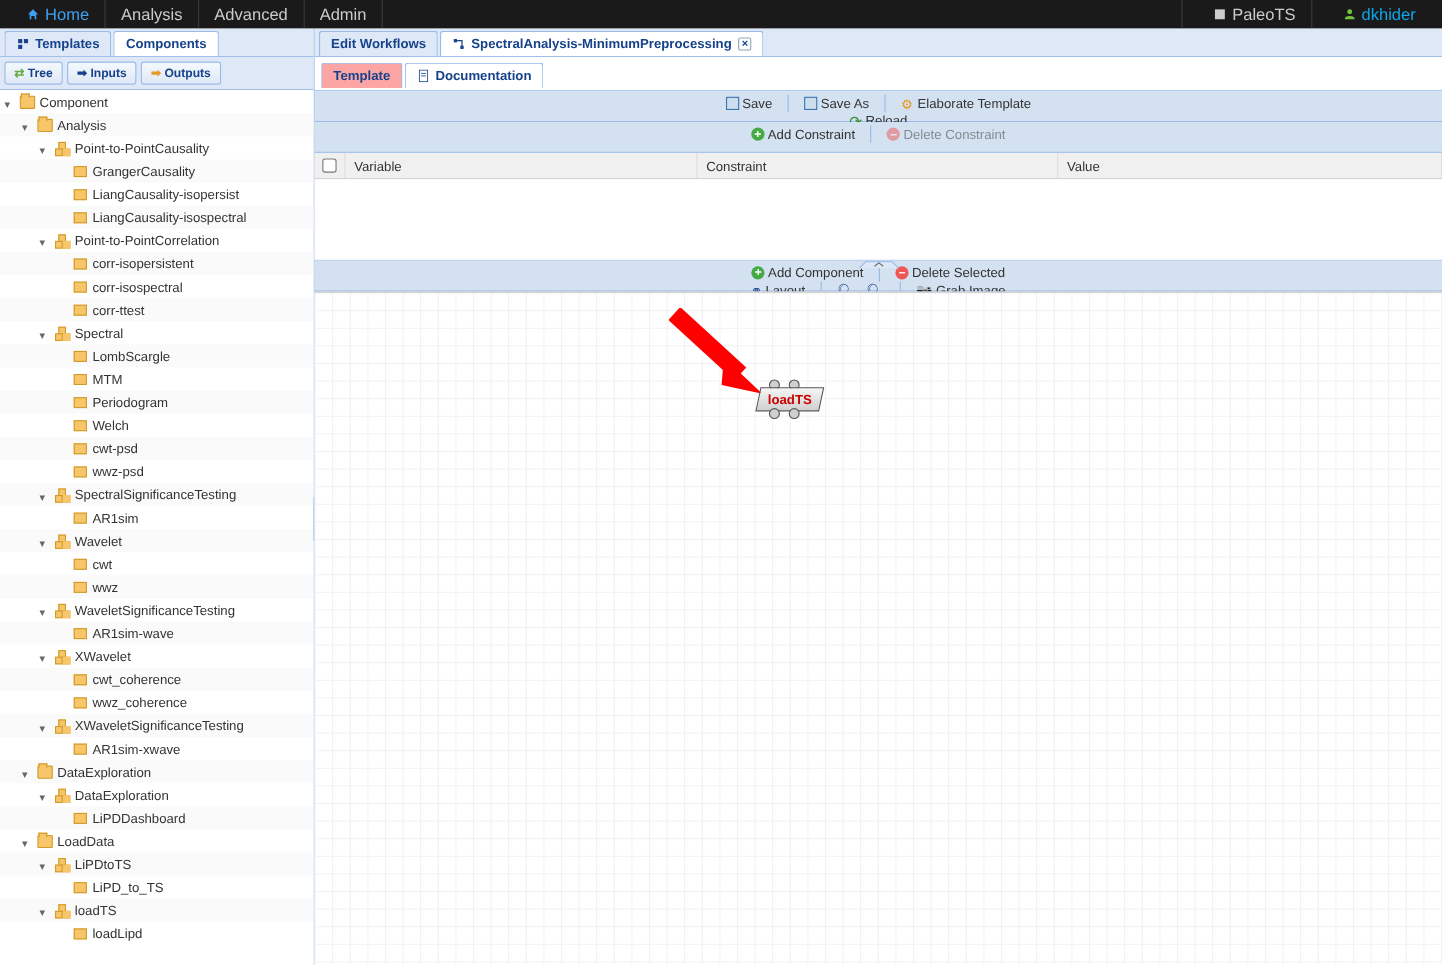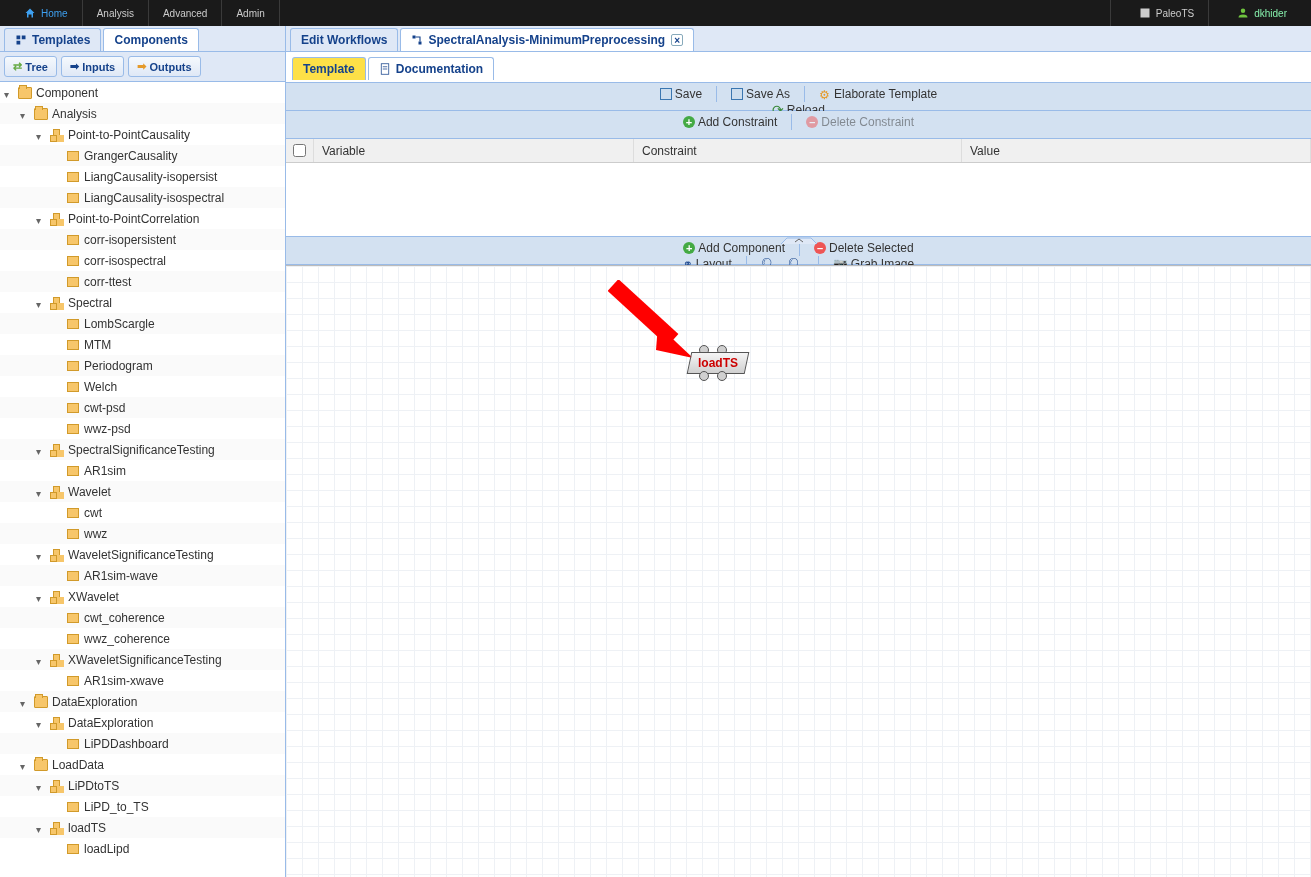--- a/index.html
+++ b/index.html
@@ -1,24 +1,24 @@
 <!DOCTYPE html>
 <html><head>
 <meta charset="utf-8">
 <style>
 * { margin: 0; padding: 0; box-sizing: border-box; }
 body { font-family: Arial, Helvetica, sans-serif; font-size: 12px; color: #333; background: #fff; overflow: hidden; width: 1311px; height: 877px; }
 
 
 .topbar { background: #1a1a1a; height: 26px; display: flex; align-items: center; justify-content: space-between; padding: 0 10px; }
 .topbar-left, .topbar-right { display: flex; align-items: center; }
-.topbar-item { color: #ccc; padding: 0 14px; height: 26px; display: flex; align-items: center; cursor: pointer; border-right: 1px solid #3a3a3a; font-size: 10px; }
+.topbar-item { color: #ccc; padding: 0 14px; height: 26px; display: flex; align-items: center; cursor: pointer; border-right: 1px solid #3a3a3a; font-size: 15px; }
 .topbar-item.active { color: #3ea0f0; }
 .topbar-right .topbar-item { border-right: none; border-left: 1px solid #3a3a3a; padding-left: 28px; }
-.user-item { color: #86efac; }
+.user-item { color: #0ea5e9; }
 .icon-sm { width: 12px; height: 12px; margin-right: 5px; }
 
 
 .main { display: flex; height: 851px; }
 .left-panel { width: 286px; border-right: 1px solid #99bbe8; display: flex; flex-direction: column; position: relative; }
 .right-panel { flex: 1; display: flex; flex-direction: column; }
 
 
 .tabstrip { background: #dfe8f6; border-bottom: 1px solid #99bbe8; display: flex; padding: 3px 4px 0 4px; height: 26px; align-items: flex-end; }
 .tab { border: 1px solid #99bbe8; border-bottom: none; border-radius: 3px 3px 0 0; padding: 4px 10px; margin-right: 2px; background: #dfe8f6; color: #15428b; font-weight: bold; cursor: pointer; display: flex; align-items: center; position: relative; }
@@ -29,21 +29,21 @@
 .btnrow { background: #dfe8f6; border-bottom: 1px solid #99bbe8; display: flex; padding: 4px; gap: 4px; height: 30px; align-items: center; }
 .btn { border: 1px solid #99bbe8; border-radius: 3px; padding: 3px 8px; background: linear-gradient(#f5f9fd, #dfe8f6); color: #15428b; font-weight: bold; cursor: pointer; display: flex; align-items: center; font-size: 11px; }
 .toolbar { background: #d3e1f1; border-bottom: 1px solid #99bbe8; display: flex; padding: 3px 6px; height: 28px; align-items: center; justify-content: space-between; flex-direction: column; }
 .toolbar-left, .toolbar-right { display: flex; align-items: center; gap: 10px; }
 .tool-item { display: flex; align-items: center; cursor: pointer; color: #333; font-size: 12px; gap: 3px; }
 .tool-sep { width: 1px; height: 16px; background: #99bbe8; margin: 0 4px; }
 
 
 .subtabs { background: #fff; border-bottom: 1px solid #99bbe8; display: flex; padding: 3px 4px 0 4px; height: 26px; }
 .subtab { border: 1px solid #99bbe8; border-bottom: none; border-radius: 3px 3px 0 0; padding: 4px 10px; margin-right: 2px; background: #dfe8f6; color: #15428b; font-weight: bold; cursor: pointer; display: flex; align-items: center; }
-.subtab.active { background: #fde047; }
+.subtab.active { background: #fca5a5; }
 .subtab.inactive { background: #fff; }
 
 
 .tree { flex: 1; overflow-y: auto; background: #fff; font-size: 12px; }
 .tree-row { display: flex; align-items: center; height: 21px; padding-left: 4px; cursor: pointer; white-space: nowrap; }
 .tree-row:nth-child(even) { background: #fafafa; }
 .expander { width: 12px; height: 12px; display: inline-block; margin-right: 2px; }
 .expander.open::before { content: "▾"; color: #666; font-size: 10px; }
 .expander.leaf::before { content: ""; }
 .folder-icon { width: 14px; height: 12px; background: #f7c66a; border: 1px solid #d19a2a; border-radius: 1px; margin-right: 4px; position: relative; }

